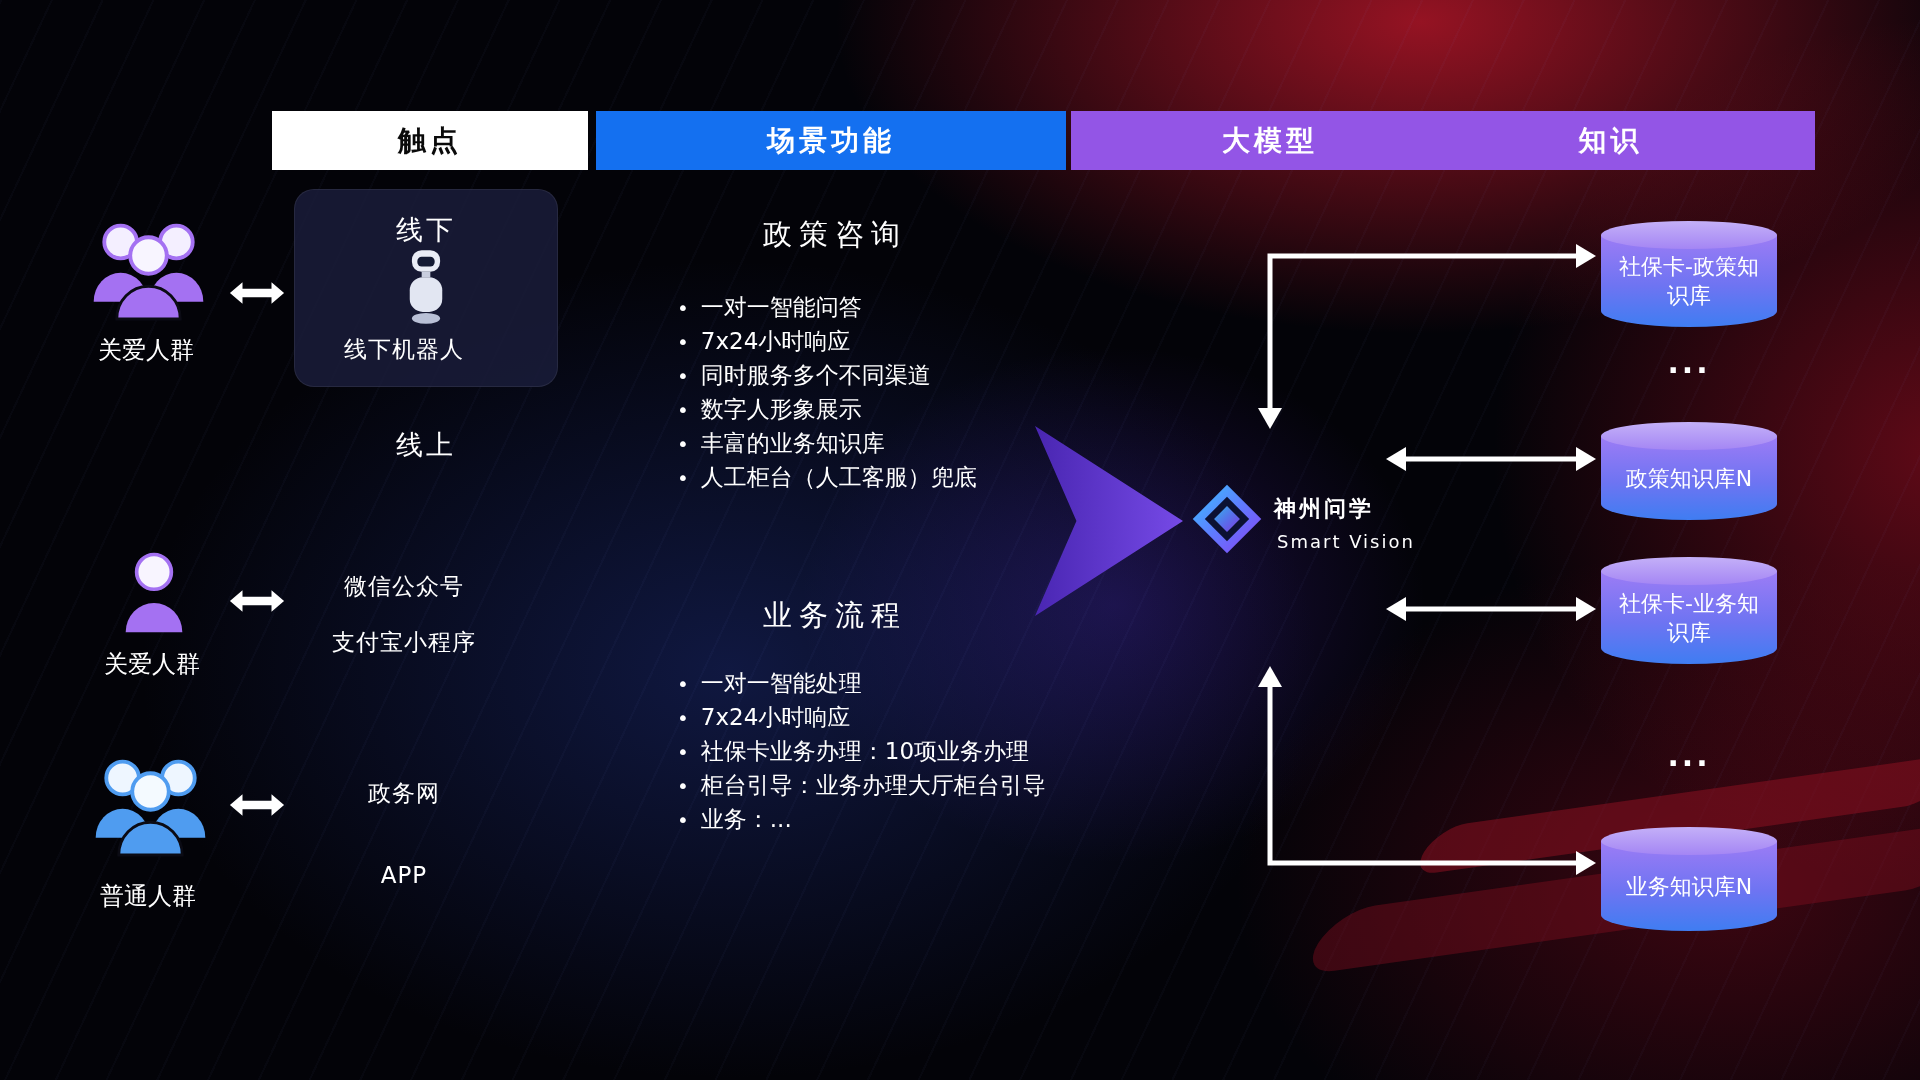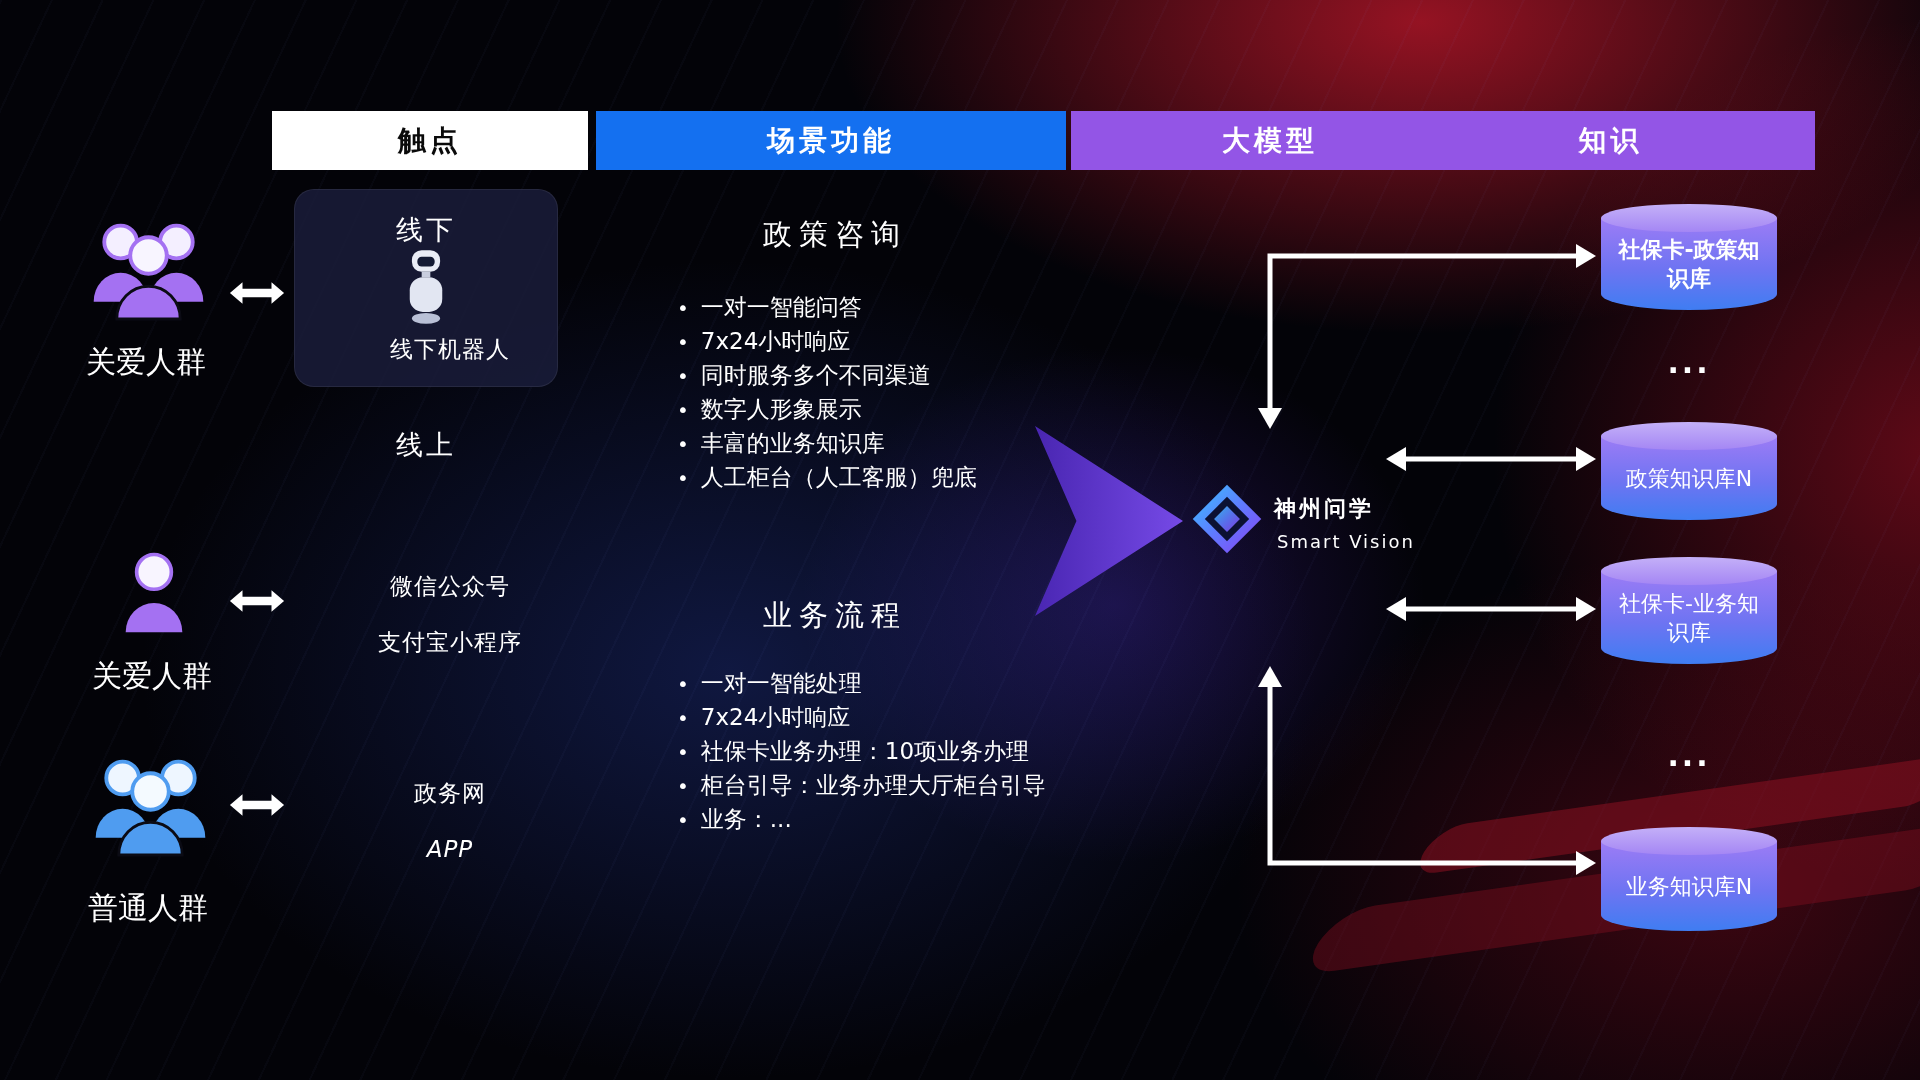--- a/index.html
+++ b/index.html
@@ -21,23 +21,23 @@
   .s2 { left:1350px; top:865px; width:580px; height:66px; opacity:.40; }
 
   .abs { position:absolute; }
   .hbox { position:absolute; top:111px; height:59px; display:flex; align-items:center; justify-content:center;
           font-size:28px; font-weight:bold; letter-spacing:4px; }
   .hb-white  { background:#ffffff; color:#0a0a0a; }
   .hb-blue   { background:#1470f0; color:#ffffff; }
   .hb-purple { background:#9355e6; color:#ffffff; }
 
   .lbl { position:absolute; color:#fff; text-align:center; }
-  .u-label { font-size:30px; width:160px;margin-top:8px; }
+  .u-label { font-size:24px; width:160px; }
   .tp-big   { width:264px; left:294px; font-size:27px; letter-spacing:3px; }
-  .tp-small { width:220px; left:294px; font-size:23px; letter-spacing:1px;margin-left:46px; }
+  .tp-small { width:220px; left:294px; font-size:23px; letter-spacing:1px; }
 
   .tp-box { position:absolute; left:294px; top:189px; width:264px; height:198px;
             background:rgba(26,28,58,0.85); border:1px solid rgba(255,255,255,0.07); border-radius:20px; }
 
   .fn-title { position:absolute; left:650px; width:370px; color:#fff; text-align:center;
               font-size:29px; font-weight:500; letter-spacing:7px; }
   .fn-list { position:absolute; left:677px; list-style:none; color:#fff; font-size:23px; }
   .fn-list li { line-height:33px; white-space:nowrap; }
   .fn-list li::before { content:"•"; margin-right:12px; font-size:20px; }
 
@@ -136,21 +136,21 @@
       <rect x="7" y="27" width="30" height="32" rx="12" fill="#e2e6f2"></rect>
       <ellipse cx="22" cy="65" rx="13" ry="5" fill="#b9c0d6"></ellipse>
     </svg>
   </div>
   <div class="lbl tp-small" style="top:334px;">线下机器人</div>
 
   <div class="lbl tp-big" style="top:427px;">线上</div>
   <div class="lbl tp-small" style="top:571px;">微信公众号</div>
   <div class="lbl tp-small" style="top:627px;">支付宝小程序</div>
   <div class="lbl tp-small" style="top:778px;">政务网</div>
-  <div class="lbl tp-small" style="top:836px;font-style:italic;">APP</div>
+  <div class="lbl tp-small" style="top:862px;">APP</div>
 
   <div class="fn-title" style="top:215px;">政策咨询</div>
   <ul class="fn-list" style="top:291px;">
     <li>一对一智能问答</li>
     <li>7x24小时响应</li>
     <li>同时服务多个不同渠道</li>
     <li>数字人形象展示</li>
     <li>丰富的业务知识库</li>
     <li>人工柜台（人工客服）兜底</li>
   </ul>
@@ -195,21 +195,21 @@
       <polygon points="1596,256 1576,244 1576,268"></polygon>
       <polygon points="1386,459 1406,447 1406,471"></polygon>
       <polygon points="1596,459 1576,447 1576,471"></polygon>
       <polygon points="1386,609 1406,597 1406,621"></polygon>
       <polygon points="1596,609 1576,597 1576,621"></polygon>
       <polygon points="1270,666 1258,687 1282,687"></polygon>
       <polygon points="1596,863 1576,851 1576,875"></polygon>
     </g>
   </svg>
 
-  <div class="cyl" style="top:204px; height:106px;font-weight:bold;">
+  <div class="cyl" style="top:221px; height:106px;">
     <div class="cyl-top"></div>
     <div class="cyl-body"></div>
     <div class="cyl-label">社保卡-政策知识库</div>
   </div>
   <div class="dots" style="top:345px;">...</div>
   <div class="cyl" style="top:422px; height:98px;">
     <div class="cyl-top"></div>
     <div class="cyl-body"></div>
     <div class="cyl-label">政策知识库N</div>
   </div>

